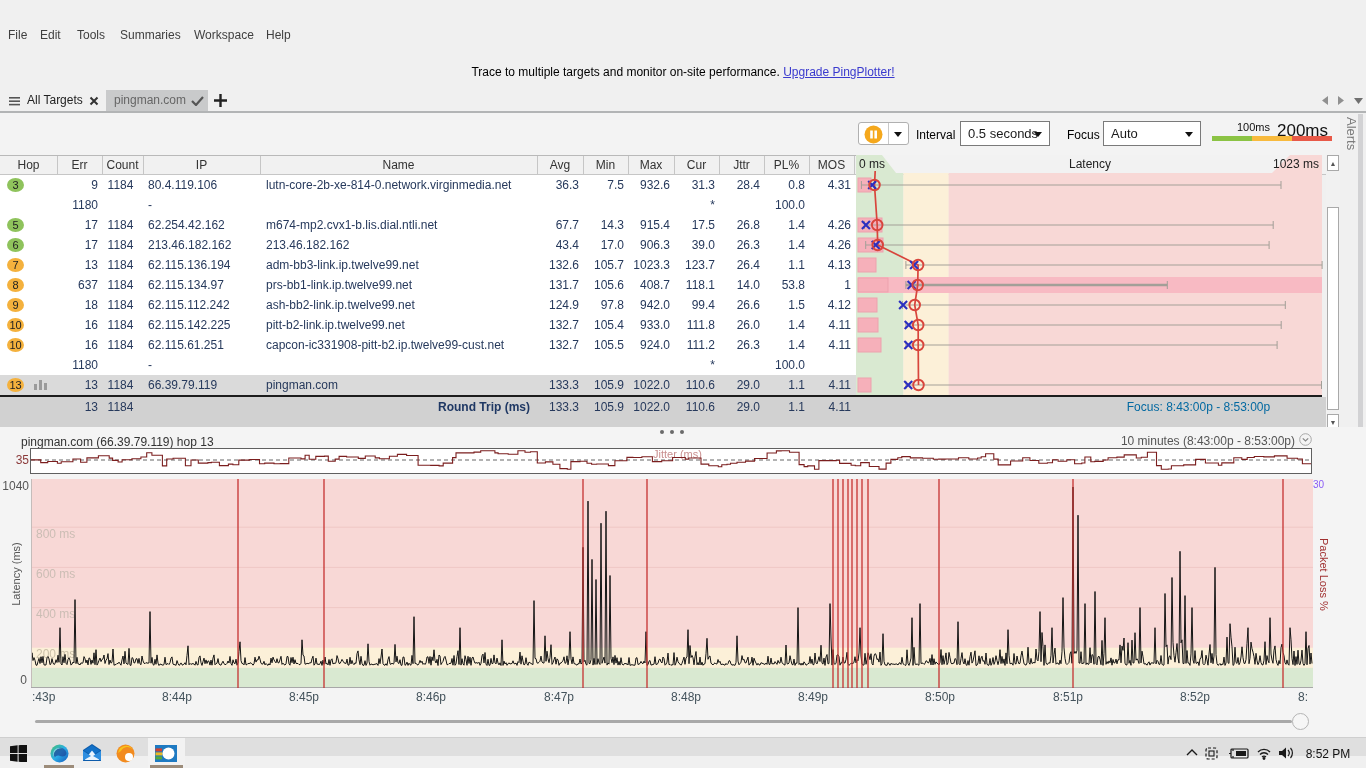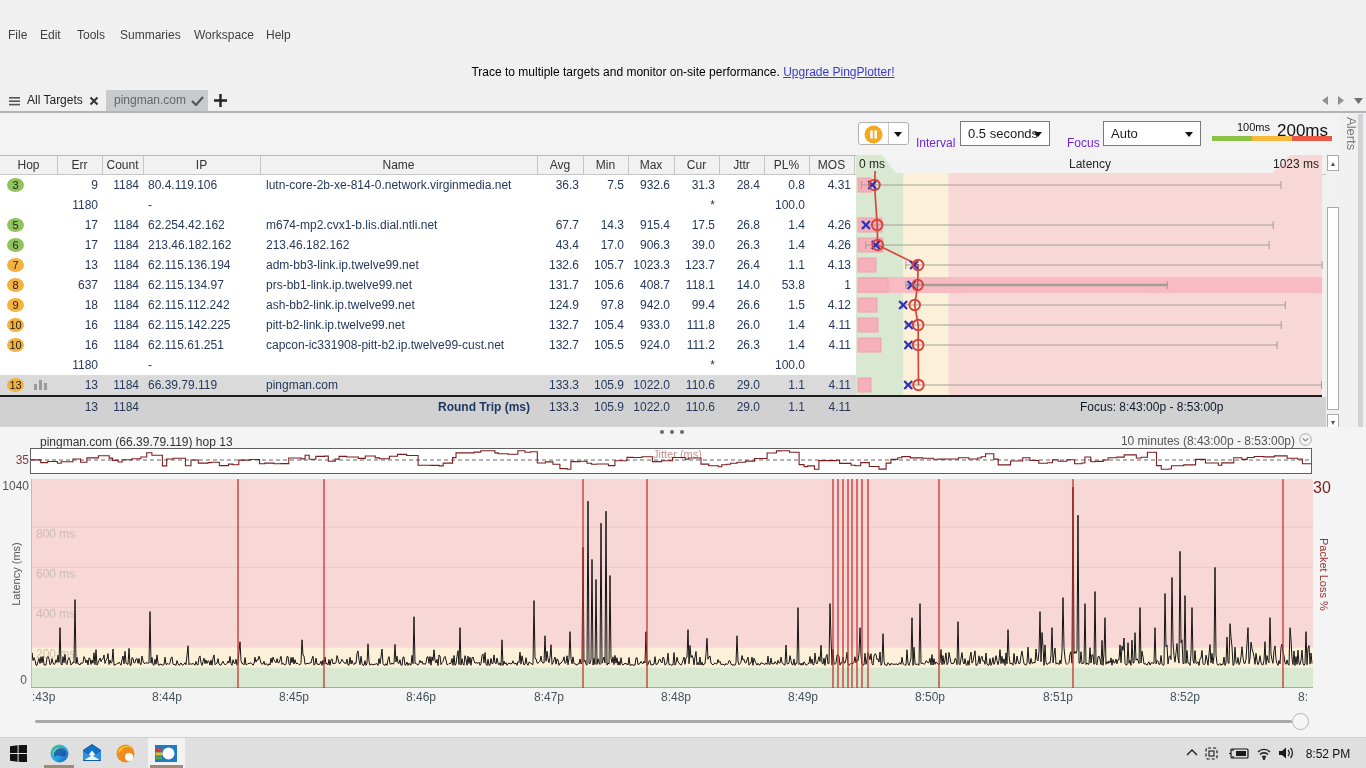--- a/index.html
+++ b/index.html
@@ -16,77 +16,77 @@
 #banner .lnk{color:#3a3ace;text-decoration:underline;position:static}
 
 #tabbar{left:0;top:90px;width:1366px;height:21px;background:#f0f0f0}
 #tabline{left:0;top:111px;width:1366px;height:2px;background:#b2b4b5}
 .tabtxt{font-size:12px;color:#222}
 #tab2{left:106px;top:0;width:102px;height:21px;background:#c9cacb}
 
 #targetbar{left:0;top:113px;width:1366px;height:42px;background:#f3f3f3}
 #addr{left:5px;top:9px;width:847px;height:22px;background:#f0f0f0;border:1px solid #c6c6c6;font-size:13px;line-height:20px;padding-left:5px;color:#8a8a8a}
 #addr b{color:#3c3c3c}
-.ctl-lab{font-size:12px;color:#6d28d9;top:23px}
+.ctl-lab{font-size:12px;color:#000000;top:15px}
 .sel{top:8px;height:25px;background:#fff;border:1px solid #7a7a7a;font-size:13px;line-height:23px;padding-left:7px;color:#1a1a1a}
 .selarr{position:absolute;right:7px;top:10px;width:0;height:0;border-left:4.5px solid transparent;border-right:4.5px solid transparent;border-top:5px solid #111}
 
 #thead{left:0;top:155px;width:1366px;height:20px;background:#f1f1f1;border-top:1px solid #b9b9b9;border-bottom:1px solid #c6c6c6}
 .th{position:absolute;top:2px;font-size:12px;color:#333;text-align:center}
 .tsep{position:absolute;top:0;width:1px;height:19px;background:#c6c6c6}
 #tbody{left:0;top:175px;width:856px;height:220px;background:#fff}
 .trow{position:absolute;left:0;width:856px;height:20px;background:#fff;font-size:12px;color:#26395c}
 .row-sel{background:#dadada}
 .c{position:absolute;top:3px}
 .c-err{left:10px;width:88px;text-align:right}
-.c-cnt{left:102px;width:37px;text-align:right}
+.c-cnt{left:102px;width:37px;text-align:center}
 .c-ip{left:148px}
 .c-name{left:266px}
 .c-avg{left:529px;width:50px;text-align:right}
 .c-min{left:574px;width:50px;text-align:right}
 .c-max{left:610px;width:60px;text-align:right}
 .c-cur{left:665px;width:50px;text-align:right}
 .c-jtr{left:710px;width:50px;text-align:right}
 .c-pl{left:755px;width:50px;text-align:right}
 .c-mos{left:801px;width:50px;text-align:right}
 .hopc{position:absolute;left:7px;top:3px;width:17px;height:14px;border-radius:50%;font-size:11px;color:#222;text-align:center;line-height:14px}
 .hopc-g{background:#8fc35c}
 .hopc-o{background:#f4b13d}
 .baricon{position:absolute;left:34px;top:5px}
 #blackline{left:0;top:395px;width:1322px;height:2px;background:#1c1c1c}
 #rtrow{left:0;top:397px;width:1326px;height:30px;background:#d1d1d1;font-size:12px;color:#26395c}
 #rtrow .c{top:3px}
 #rt-label{position:absolute;left:330px;top:3px;width:200px;text-align:right;font-weight:700;color:#1f3864}
-#focus-label{position:absolute;left:1080px;top:3px;width:237px;text-align:left;color:#0f172a;font-size:12px}
+#focus-label{position:absolute;left:1080px;top:3px;width:237px;text-align:center;color:#0369a1;font-size:12px}
 
 #latgraph{left:856px;top:155px}
 .gt{font-size:12px;fill:#222;font-family:"Liberation Sans",sans-serif}
 
 #vsb{left:1326px;top:155px;width:14px;height:276px;background:#f1f1f1}
 .sbbtn{position:absolute;left:1px;width:12px;height:16px;background:#fff;border:1px solid #a9a9a9;color:#555;font-size:7px;text-align:center;line-height:15px}
 #vsb-thumb{position:absolute;left:1px;top:52px;width:12px;height:203px;background:#fff;border:1px solid #a9a9a9}
 
 #sidebar{left:1340px;top:113px;width:26px;height:624px;background:#f0f0f0}
 #alerts-tab{position:absolute;left:19px;top:4px;font-size:13px;color:#7a7a7a;transform:rotate(90deg);transform-origin:left top;white-space:nowrap}
 #sidestrip{position:absolute;left:17.5px;top:1px;width:5.5px;height:623px;background:#d2d2d4}
 
 #lowerpane{left:0;top:427px;width:1366px;height:310px;background:#f4f4f4}
 .dot{position:absolute;top:3px;width:4px;height:4px;border-radius:50%;background:#6a6a6a}
-#lp-title{position:absolute;left:40px;top:8px;font-size:12px;color:#333}
+#lp-title{position:absolute;left:21px;top:8px;font-size:12px;color:#333}
 #lp-range{position:absolute;left:990px;top:7px;width:305px;text-align:right;font-size:12px;color:#555}
 
 #jitter-svg{position:absolute;left:31px;top:22px}
 #main-svg{position:absolute;left:31px;top:52px}
 .axlab{position:absolute;font-size:12px;color:#555}
-.redlab{position:absolute;font-size:16px;color:#7f1d1d}
-.xlab{position:absolute;top:263px;font-size:12px;color:#44535c;width:50px;text-align:center}
+.redlab{position:absolute;font-size:10px;color:#8b5cf6}
+.xlab{position:absolute;top:263px;font-size:12px;color:#44535c;width:50px;text-align:right}
 #hsb-line{position:absolute;left:35px;top:293px;width:1257px;height:3px;border-radius:2px;background:#a9a9a9}
 #hsb-knob{position:absolute;left:1292px;top:286px;width:17px;height:17px;border-radius:50%;background:#f6f6f6;border:1px solid #b4b4b4}
 
-#taskbar{left:0;top:737px;width:1366px;height:31px;background:#dfdfdf;border-top:1px solid #cfcfcf}
+#taskbar{left:0;top:737px;width:1366px;height:19px;background:#dfdfdf;border-top:1px solid #cfcfcf}
 #tray-time{position:absolute;left:1302px;top:9px;width:52px;font-size:12px;color:#111;text-align:center}
 .trayico{position:absolute;top:8px;color:#1a1a1a}
 #ppbtn{position:absolute;left:148px;top:0;width:37px;height:30px;background:#f2f2f2}
 .underline-e{position:absolute;left:44px;top:27px;width:30px;height:3px;background:#9c8c7a}
 .underline-p{position:absolute;left:150px;top:27px;width:33px;height:3px;background:#9c8c7a}
 </style></head><body>
 <div id="app">
 
 
   <div class="abs" id="banner"><span>Trace to multiple targets and monitor on-site performance.&nbsp;<span class="lnk">Upgrade PingPlotter!</span></span></div>

